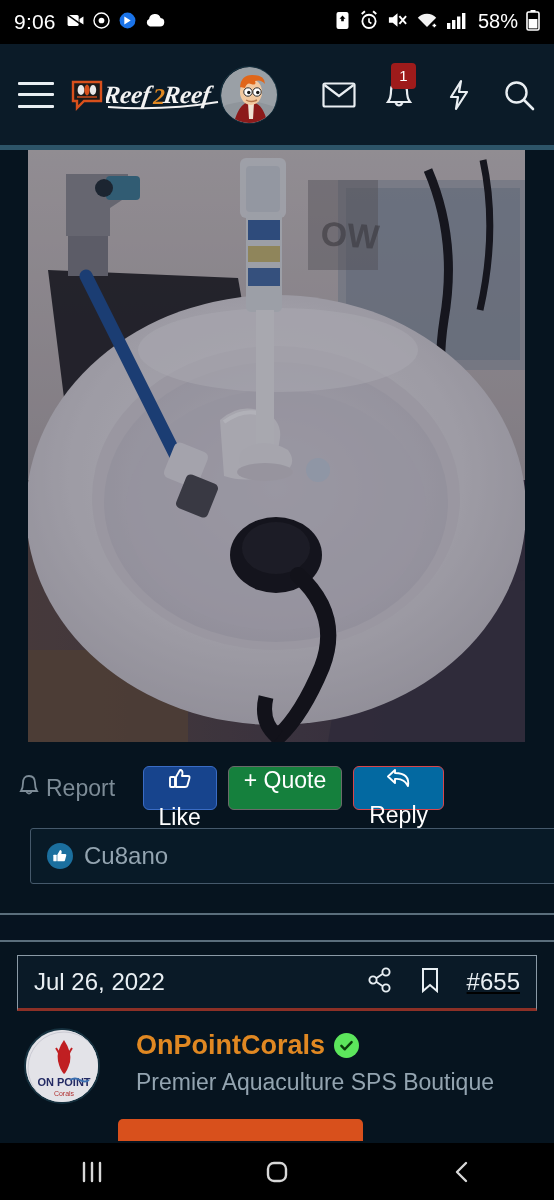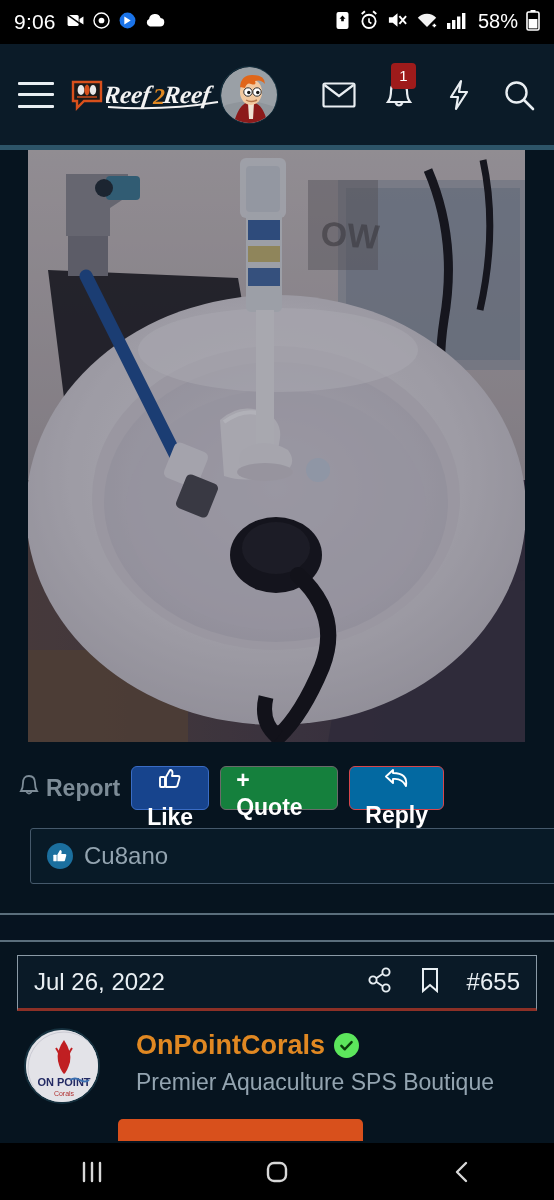--- a/index.html
+++ b/index.html
@@ -64,21 +64,21 @@
   .post-image{
     position:absolute; top:150px; left:28px;
     width:497px; height:592px;
     overflow:hidden; background:#2a2733;
   }
   .pi-canvas{ position:absolute; inset:0; }
 
   
   .action-row{
     position:absolute; top:766px; left:0; width:462px; height:44px;
-    display:flex; align-items:center; padding:0 18px;font-weight:bold;
+    display:flex; align-items:center; padding:0 18px;
   }
   .report{
     display:flex; align-items:center; gap:6px;
     color:#7d8c97; font-size:23px;
   }
   .ar-spacer{ flex:1 1 auto; }
   .btn{
     display:flex; align-items:center; gap:7px;
     height:44px; padding:0 15px; border-radius:6px;
     color:#fff; font-size:23px; margin-left:11px;flex-direction:column;
@@ -109,21 +109,21 @@
   
   .post-head{
     position:absolute; top:955px; left:17px;
     width:520px; height:56px;
     border:1px solid #8a9aa6; border-bottom:3px solid #8c3026;
     background:#0a1a27;
     display:flex; align-items:center; padding:0 16px;
   }
   .ph-date{ color:#e8eef2; font-size:24px; }
   .ph-spacer{ flex:1 1 auto; }
-  .ph-icons{ display:flex; align-items:center; gap:26px; }
+  .ph-icons{ display:flex; align-items:center; gap:26px;text-decoration:underline; }
   .ph-num{ color:#e8eef2; font-size:24px; }
 
   
   .author{
     position:absolute; top:1028px; left:24px;
     width:520px; display:flex; align-items:flex-start;
   }
   .author-av{
     width:76px; height:76px; border-radius:50%;
     background:#dedfe4; flex:0 0 auto; position:relative;

